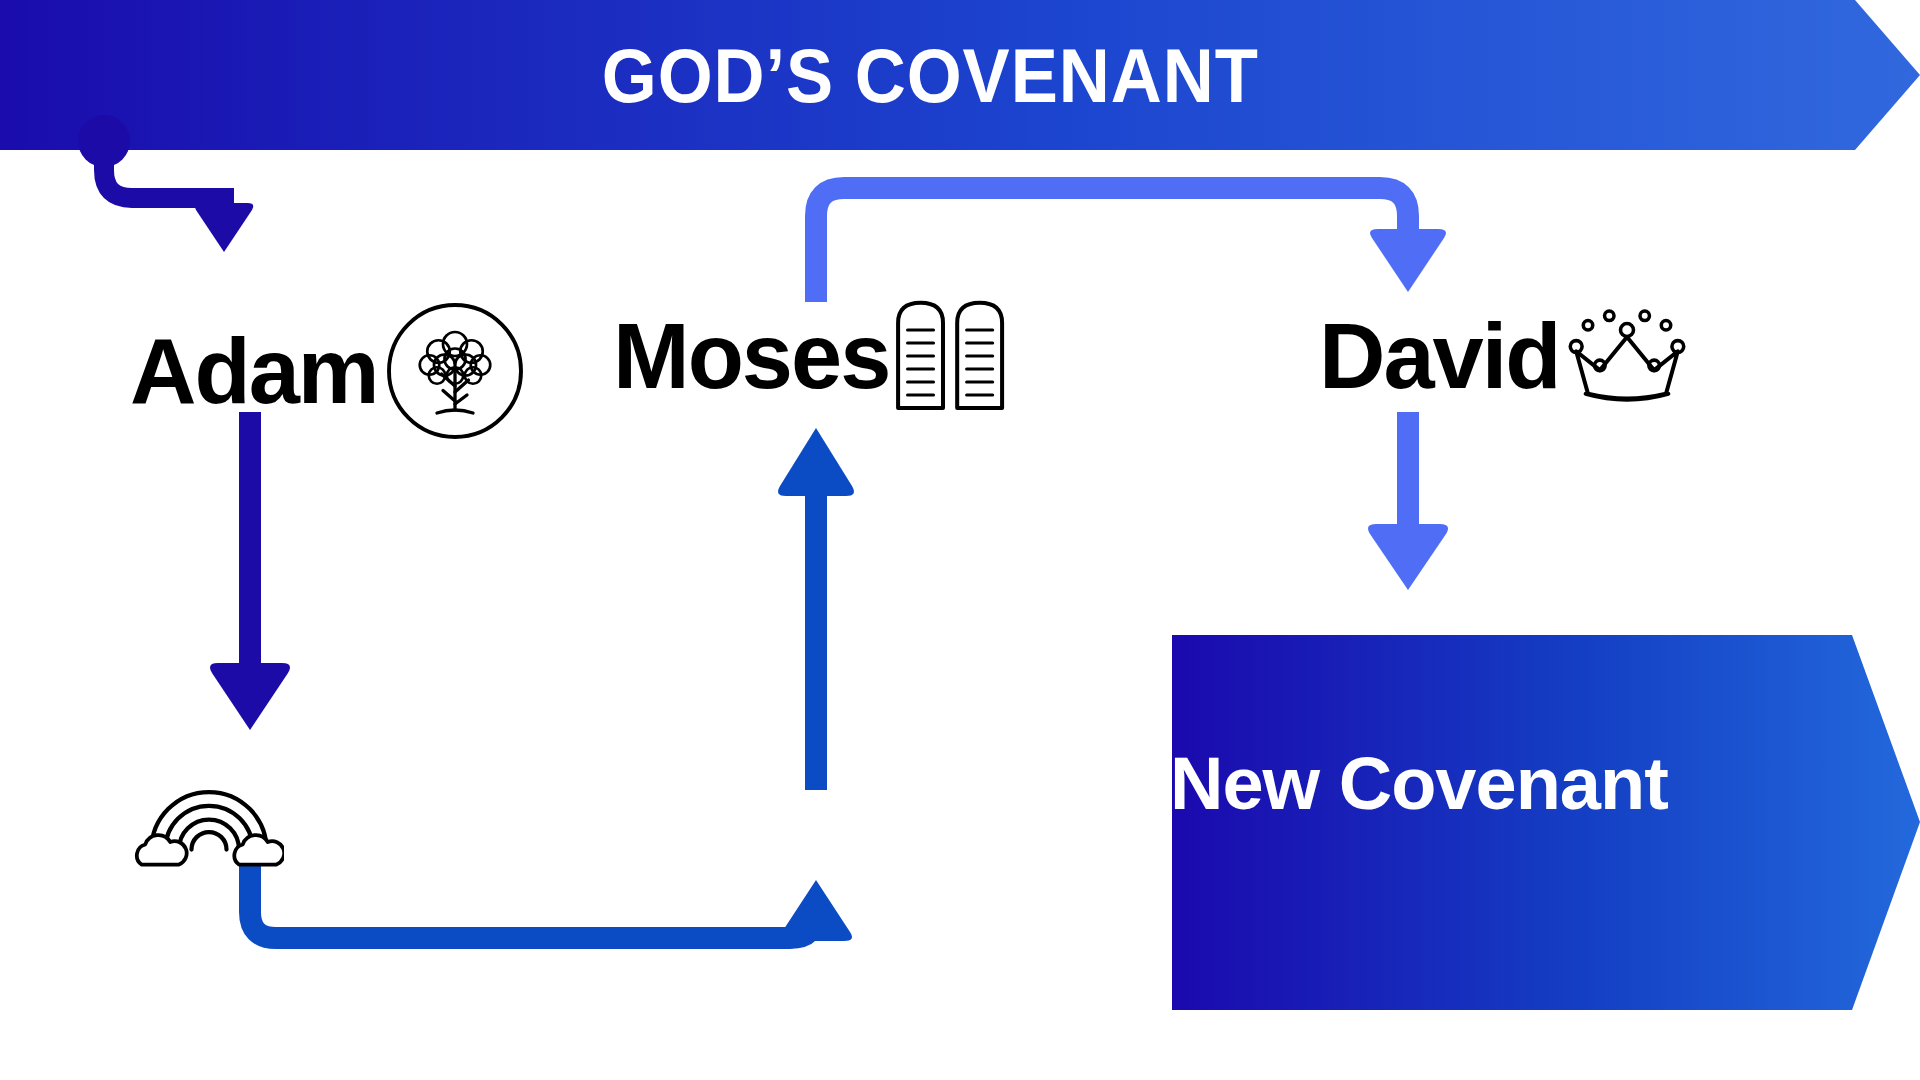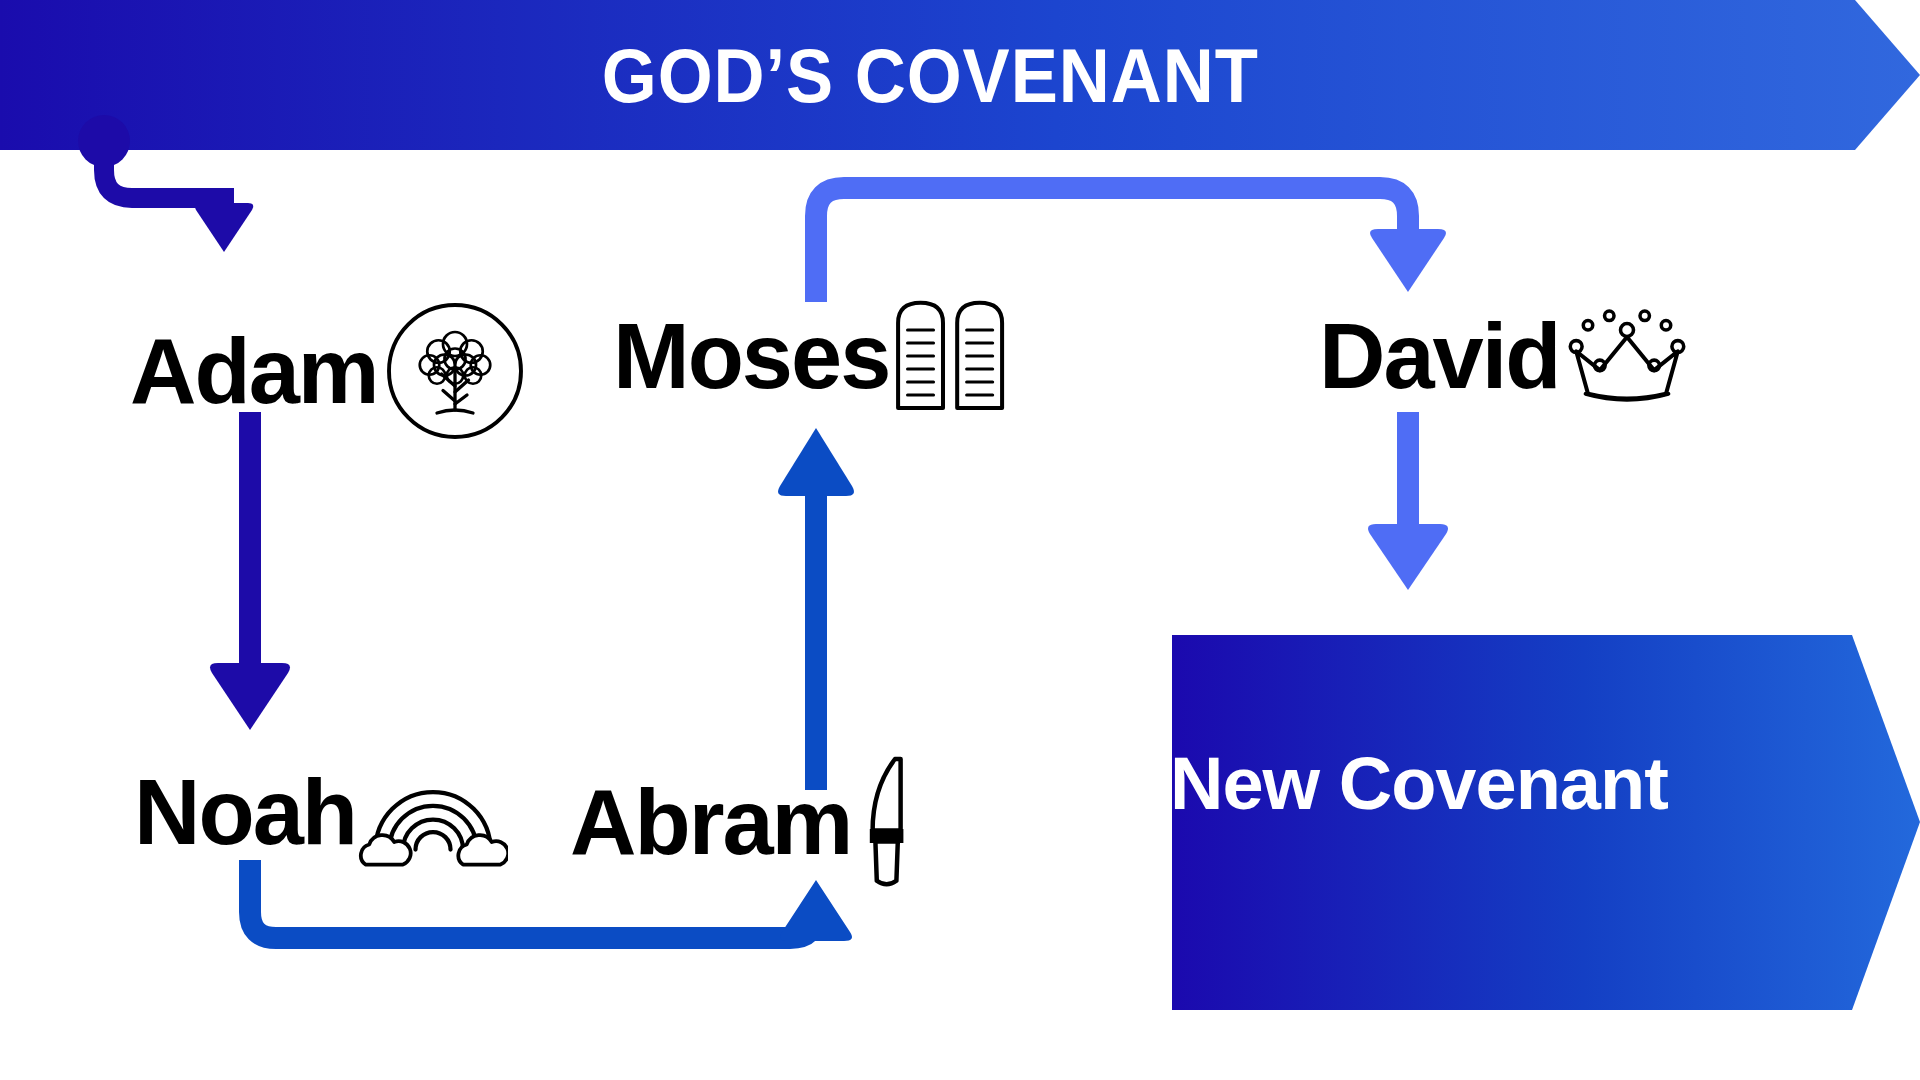--- a/index.html
+++ b/index.html
@@ -129,47 +129,35 @@
         <path d="M50 60 L41 52"></path>
         <path d="M50 64 L59 56"></path>
         <path d="M50 70 L42 63"></path>
         <path d="M50 72 L58 66"></path>
         <path d="M38 78 Q44 76 50 76 Q56 76 62 78"></path>
       </g>
     </svg>
   </div>
 
   <div class="node" id="node-noah" style="left:134px;top:752px;">
-    <span class="label">Noah</span>
     <svg class="icon" width="150" height="120" viewBox="0 0 120 96">
       <g fill="none" stroke="#000" stroke-width="3.4" stroke-linecap="round">
         <path d="M14 78 A46 46 0 0 1 106 78"></path>
         <path d="M25 78 A35 35 0 0 1 95 78"></path>
         <path d="M36 78 A24 24 0 0 1 84 78"></path>
         <path d="M46 78 A14 14 0 0 1 74 78"></path>
       </g>
 
       <g fill="#fff" stroke="#000" stroke-width="3" stroke-linejoin="round">
         <path d="M6 90 a9 9 0 0 1 3 -16 a11 11 0 0 1 20 -2 a8 8 0 0 1 7 18 Z"></path>
         <path d="M84 90 a9 9 0 0 1 3 -16 a11 11 0 0 1 20 -2 a8 8 0 0 1 7 18 Z"></path>
       </g>
     </svg>
   </div>
 
-  <div class="node" id="node-abram" style="left:570px;top:752px;">
-    <span class="label">Abram</span>
-    <svg class="icon" width="70" height="140" viewBox="0 0 50 100">
-
-      <path d="M30 5 Q14 26 14 56 L34 56 L34 5 Z" fill="none" stroke="#000" stroke-width="3.2" stroke-linejoin="round"></path>
-
-      <path d="M13 56 L35 56 L35 64 L13 64 Z" fill="#000" stroke="#000" stroke-width="2"></path>
-
-      <path d="M16 64 L32 64 L31 92 Q24 97 17 92 Z" fill="none" stroke="#000" stroke-width="3.2" stroke-linejoin="round"></path>
-    </svg>
-  </div>
 
   <div class="node" id="node-moses" style="left:570px;top:296px;margin-left:43px;">
     <span class="label">Moses</span>
     <svg class="icon" width="130" height="120" viewBox="0 0 110 100">
 
       <path d="M6 94 L6 22 Q6 5 25 5 Q44 5 44 22 L44 94 Z" fill="none" stroke="#000" stroke-width="3.4" stroke-linejoin="round"></path>
 
       <path d="M56 94 L56 22 Q56 5 75 5 Q94 5 94 22 L94 94 Z" fill="none" stroke="#000" stroke-width="3.4" stroke-linejoin="round"></path>
       <g stroke="#000" stroke-width="2.6" stroke-linecap="round">
         <line x1="14" y1="28" x2="36" y2="28"></line>

